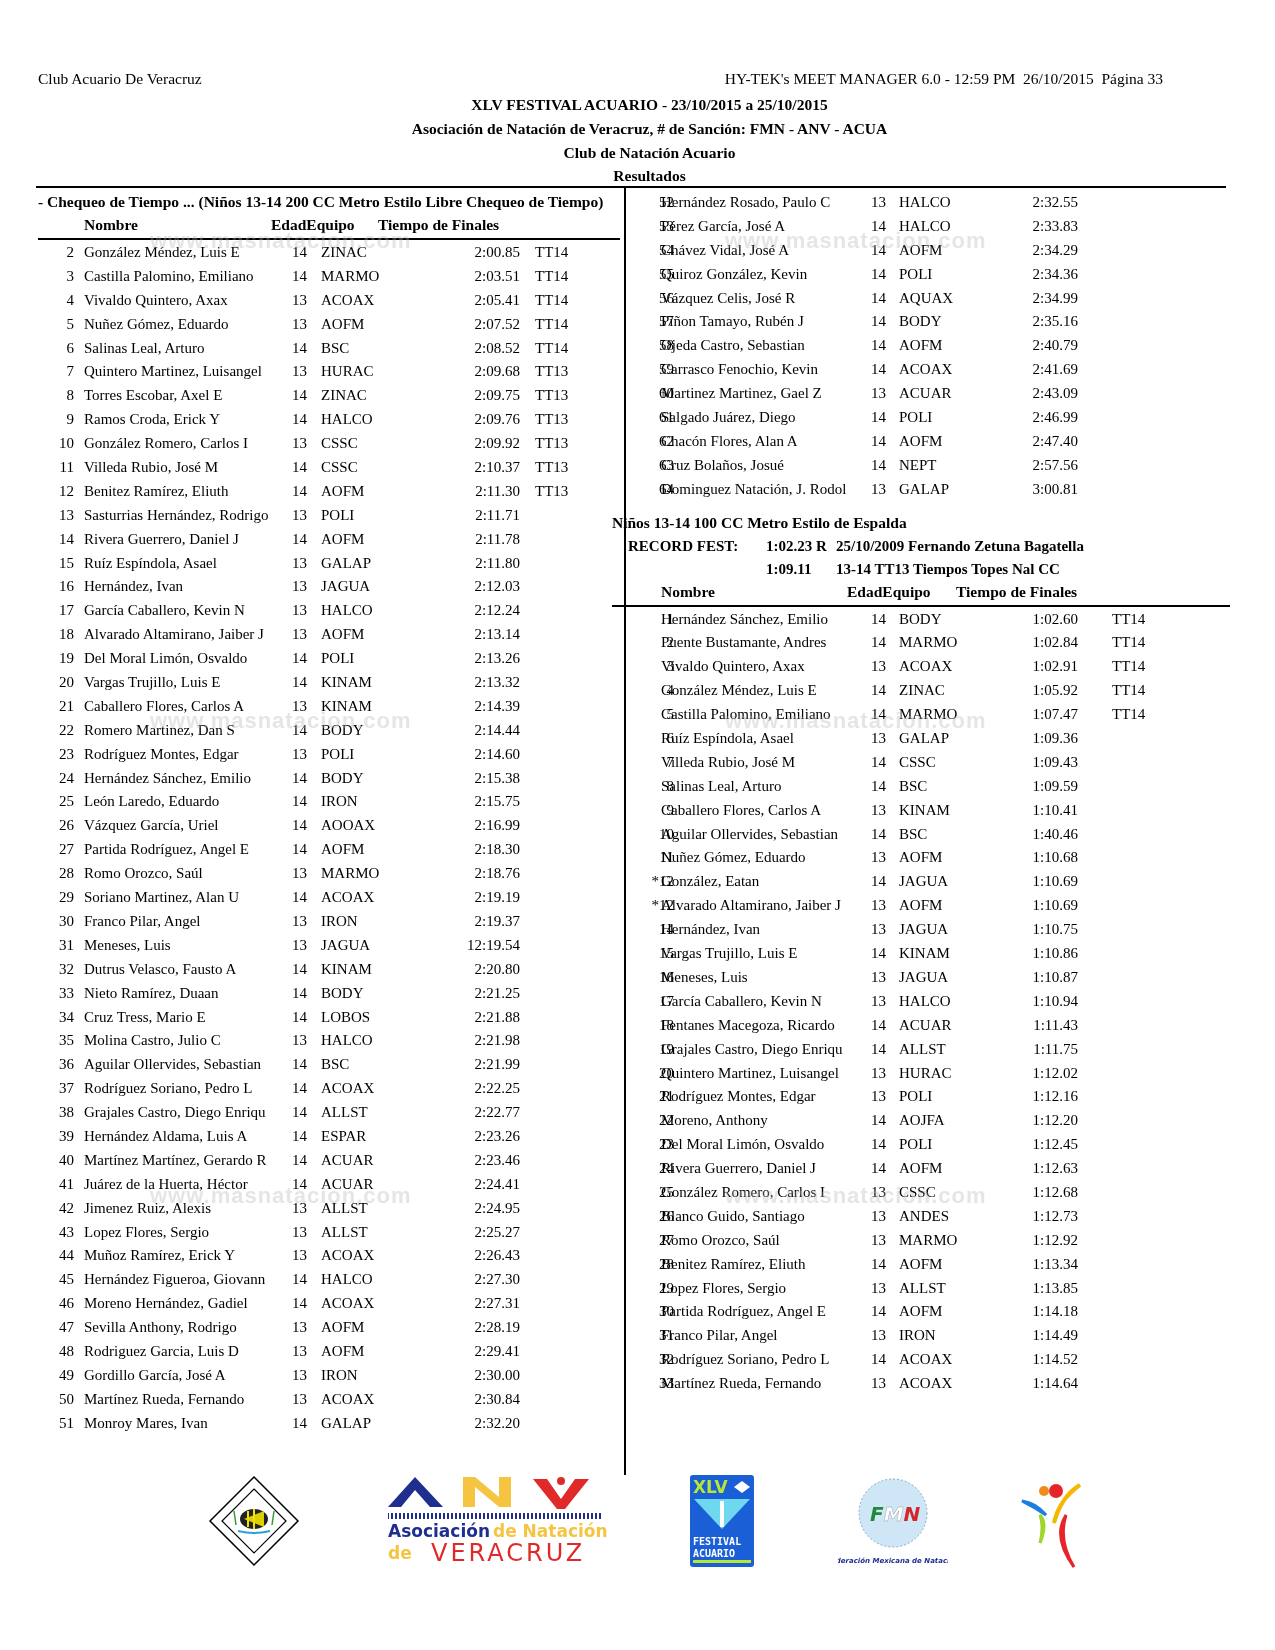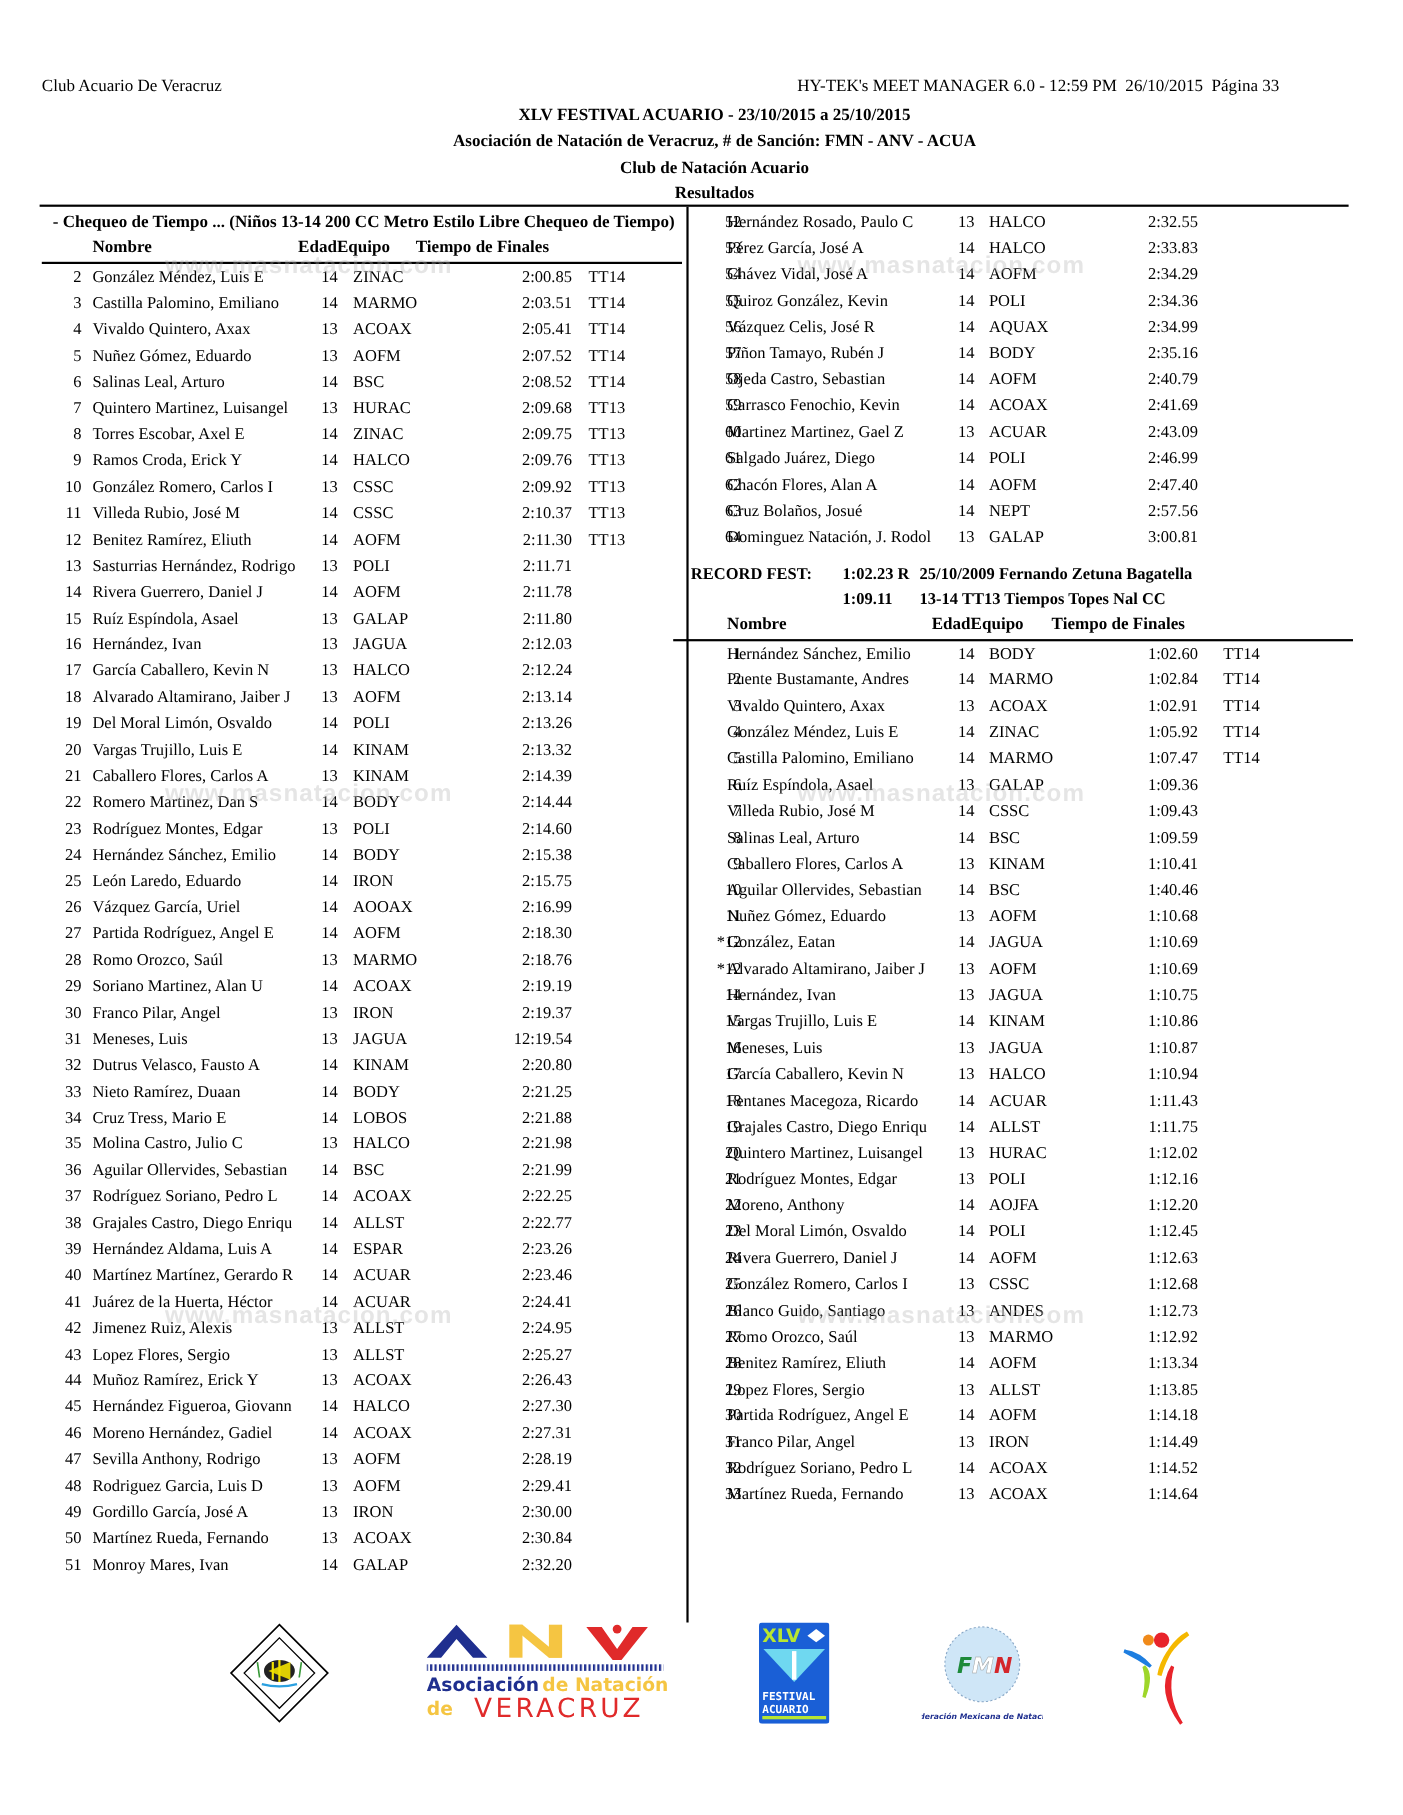--- a/index.html
+++ b/index.html
@@ -14,21 +14,21 @@
   .l2 { top: 120px; left: 12px; }
   .l3 { top: 144px; left: 12px; }
   .l4 { top: 167px; left: 12px; }
   .top-rule { position: absolute; left: 36px; width: 1190px; top: 186px; height: 2px; background: #000; }
   .col-divider { position: absolute; left: 624px; top: 188px; width: 2px; height: 1287px; background: #000; }
 
   .col { position: absolute; font-size: 15px; }
   .col.left { left: 38px; top: 190px; width: 582px; }
   .col.right { left: 640px; top: 190px; width: 590px; }
 
-  .event-title { font-weight: bold; font-size: 15.5px; height: 24px; line-height: 24px; white-space: nowrap; overflow: hidden; margin-left: 10px; }
+  .event-title { font-weight: bold; font-size: 15.5px; height: 24px; line-height: 24px; white-space: nowrap; overflow: hidden; }
   .col-head { position: relative; height: 24px; line-height: 22px; font-weight: bold; font-size: 15.5px; border-bottom: 2px solid #000; }
   .col-head span { position: absolute; white-space: nowrap; }
 
   .row { position: relative; height: 23.9px; line-height: 24px; white-space: nowrap; }
   .row span { position: absolute; top: 0; }
   .c-place { width: 40px; text-align: right; }
   .c-name { overflow: hidden; }
   .c-age { }
   .c-team { }
   .c-time { text-align: right; width: 80px; }
@@ -43,21 +43,21 @@
   .left .c-std { left: 497px; }
   .left .h-nombre { left: 46px; }
   .left .h-edad { left: 233px; }
   .left .h-tiempo { left: 340px; }
 
   
   .right .c-place { left: -6px; }
   .right .c-name { left: 21px; width: 196px; }
   .right .c-age { left: 231px; }
   .right .c-team { left: 259px; }
-  .right .c-time { left: 369px; }
+  .right .c-time { left: 358px; }
   .right .c-std { left: 472px; }
   .right .h-nombre { left: 21px; }
   .right .h-edad { left: 207px; }
   .right .h-tiempo { left: 316px; }
 
   .spacer { height: 10px; }
   .record-line { position: relative; height: 23px; line-height: 23px; font-weight: bold; font-size: 15px; white-space: nowrap; }
   .record-line span { position: absolute; }
   .rec-label { left: -12px; }
   .rec-time { left: 126px; }
@@ -593,20 +593,21 @@
       <div class="row">
         <span class="c-place">64</span>
         <span class="c-name">Dominguez Natación, J. Rodol</span>
         <span class="c-age">13</span>
         <span class="c-team">GALAP</span>
         <span class="c-time">3:00.81</span>
         <span class="c-std"></span>
       </div>
     </div>
   <div class="spacer"></div>
+  <div class="event-title" style="margin-left:-28px">Niños 13-14 100 CC Metro Estilo de Espalda</div>
   <div id="event2-records">
       <div class="record-line">
         <span class="rec-label">RECORD FEST:</span>
         <span class="rec-time">1:02.23  R</span>
         <span class="rec-desc">25/10/2009   Fernando Zetuna Bagatella</span>
       </div>
       <div class="record-line">
         <span class="rec-label"></span>
         <span class="rec-time">1:09.11</span>
         <span class="rec-desc">13-14 TT13 Tiempos Topes Nal CC</span>

